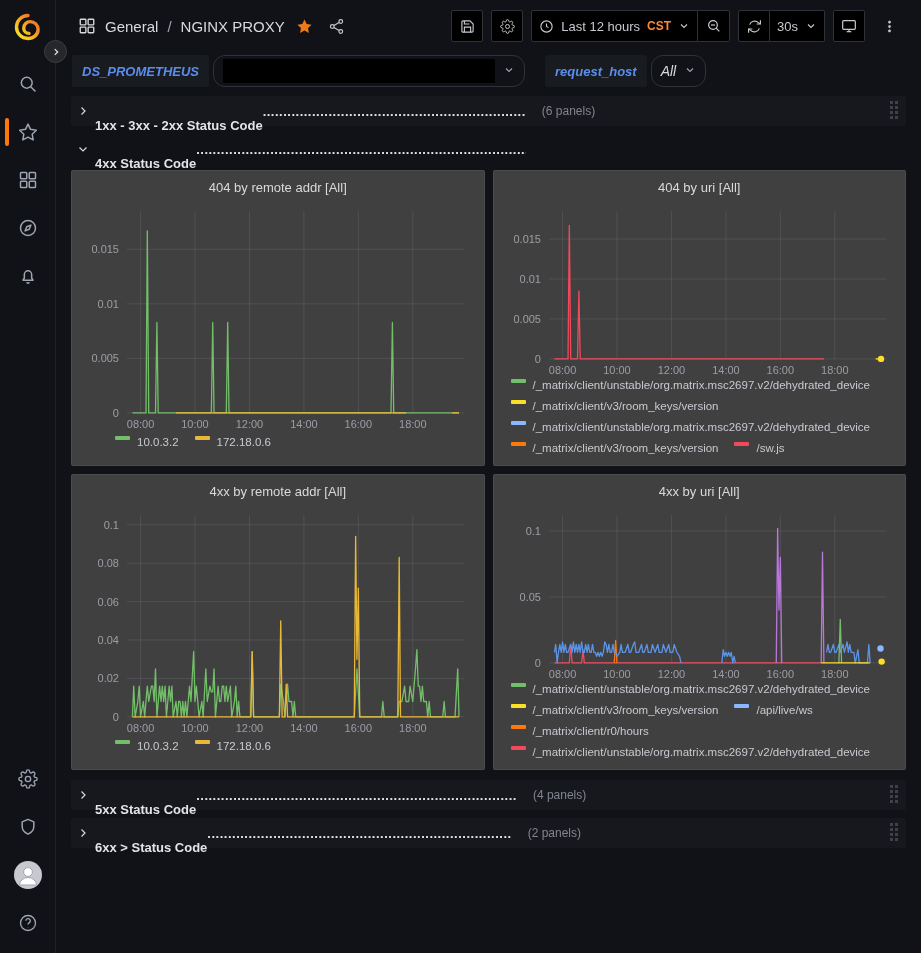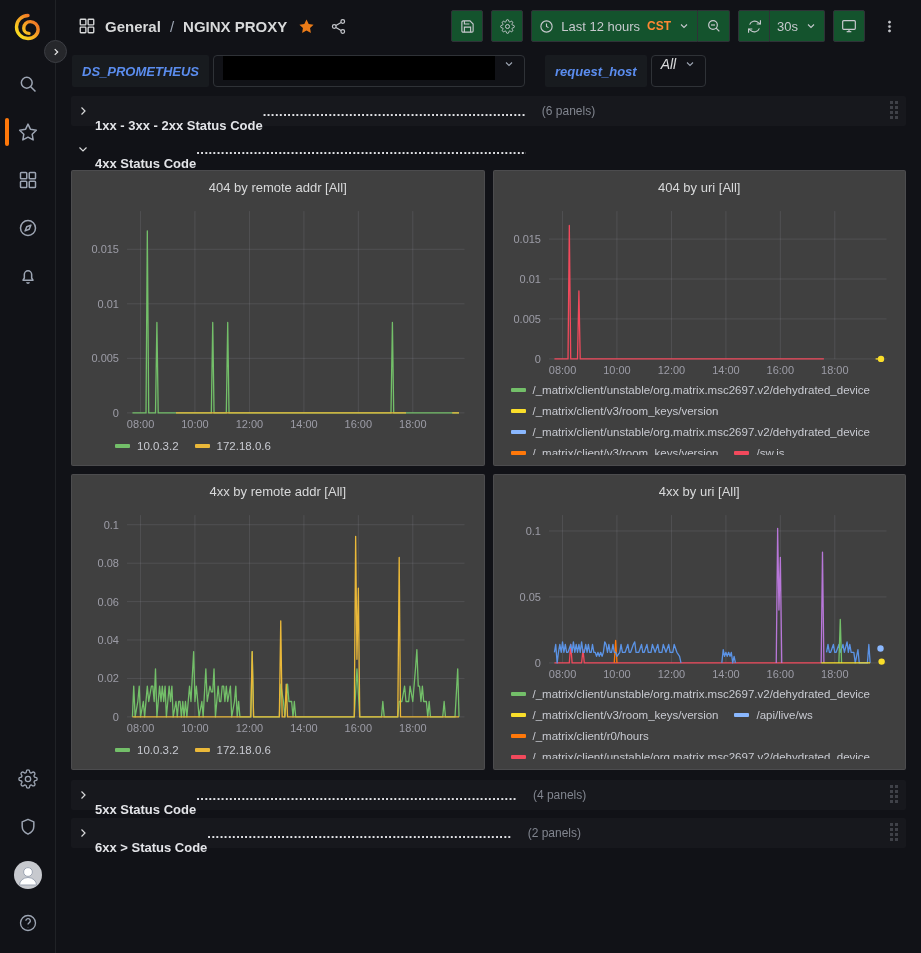--- a/index.html
+++ b/index.html
@@ -22,36 +22,36 @@
     justify-content:center; z-index:5; cursor:pointer; }
   .avatar-circle { width:28px; height:28px; border-radius:50%; background:#c7c9ce; overflow:hidden;
     display:flex; align-items:center; justify-content:center; }
 
   
   .main { flex:1; display:flex; flex-direction:column; min-width:0; }
 
   .nav { height:52px; display:flex; align-items:center; justify-content:space-between; padding:0 16px 0 22px; }
   .crumbs { display:flex; align-items:center; gap:9px; font-size:15px; color:#d8d9da; }
   .crumbs .sep { color:#9da5b3; }
-  .crumb-link { cursor:pointer;font-weight:bold; }
+  .crumb-link { cursor:pointer; }
   .nav-right { display:flex; align-items:center; gap:8px; }
-  .tbtn { height:32px; min-width:32px; padding:0 7px; background:#14532d; border:1px solid #2f3237;
+  .tbtn { height:32px; min-width:32px; padding:0 7px; background:#000000; border:1px solid #2f3237;
     border-radius:2px; display:flex; align-items:center; justify-content:center; gap:7px;
     color:#c7c9ce; font-size:13px; cursor:pointer; }
   .tbtn svg { stroke:#c7c9ce; }
   .tgroup { display:flex; }
   .tgroup .tbtn:first-child { border-top-right-radius:0; border-bottom-right-radius:0; }
   .tgroup .tbtn:last-child { border-left:none; border-top-left-radius:0; border-bottom-left-radius:0;text-align:center; }
   .tz { color:#ff8833; font-weight:700; font-size:12px; }
 
   .subnav { height:38px; display:flex; align-items:center; padding:0 16px; gap:4px;font-style:italic; }
   .var-label { height:32px; display:flex; align-items:center; padding:0 10px; background:#181b1f;
     color:#5b8def; font-size:13px; font-weight:600; border-radius:2px; cursor:pointer; }
-  .var-select { height:32px; display:flex; gap:8px; padding:0 9px;
-    border:1px solid #2f3237; background:#111217; border-radius:4px; cursor:pointer; }
+  .var-select { height:32px; display:flex; align-items:center; gap:8px; padding:0 9px;
+    border:1px solid #2f3237; background:#111217; border-radius:12px; cursor:pointer; }
   .redacted { width:272px; height:24px; background:#000; }
   .var-select .chev svg, .chev svg { stroke:#9da5b3; }
   .var-all { color:#d8d9da; font-size:14px; }
   .gap16 { width:12px; }
 
   
   .dash { flex:1; padding:6px 15px 0 15px; overflow:hidden; }
   .row-strip { height:30px; display:flex; align-items:center; padding:0 8px 0 6px; position:relative;
     border-radius:2px; cursor:pointer; }
   .row-strip.collapsed { background:#17181d; margin-bottom:8px; }
@@ -73,21 +73,21 @@
     line-height:24px; cursor:pointer; white-space:nowrap; overflow:hidden; }
   .chart-wrap { width:100%; }
   .chart-tall { height:232px; }
   .chart-short { height:178px; }
   .chart-wrap svg { width:100%; height:100%; display:block;
     font-family:"Liberation Sans","DejaVu Sans",sans-serif; }
 
   .legend { display:flex; flex-wrap:wrap; column-gap:16px; overflow:hidden; padding-left:34px; }
   .legend.single { height:26px; align-items:center; }
   .legend.multi { height:76px; align-content:flex-start; padding-left:8px; }
-  .legend-item { display:flex; align-items:center; gap:7px; height:21px; font-size:11.5px;
+  .legend-item { display:flex; gap:7px; height:21px; font-size:11.5px;
     color:#c8cad1; white-space:nowrap; flex:0 0 auto; cursor:pointer; }
   .legend-item .swatch { width:15px; height:4px; border-radius:1px; flex:0 0 auto; }
 </style>
 </head>
 <body>
 
 <div class="app">
 
   <aside class="sidebar">
     <div class="logo">

